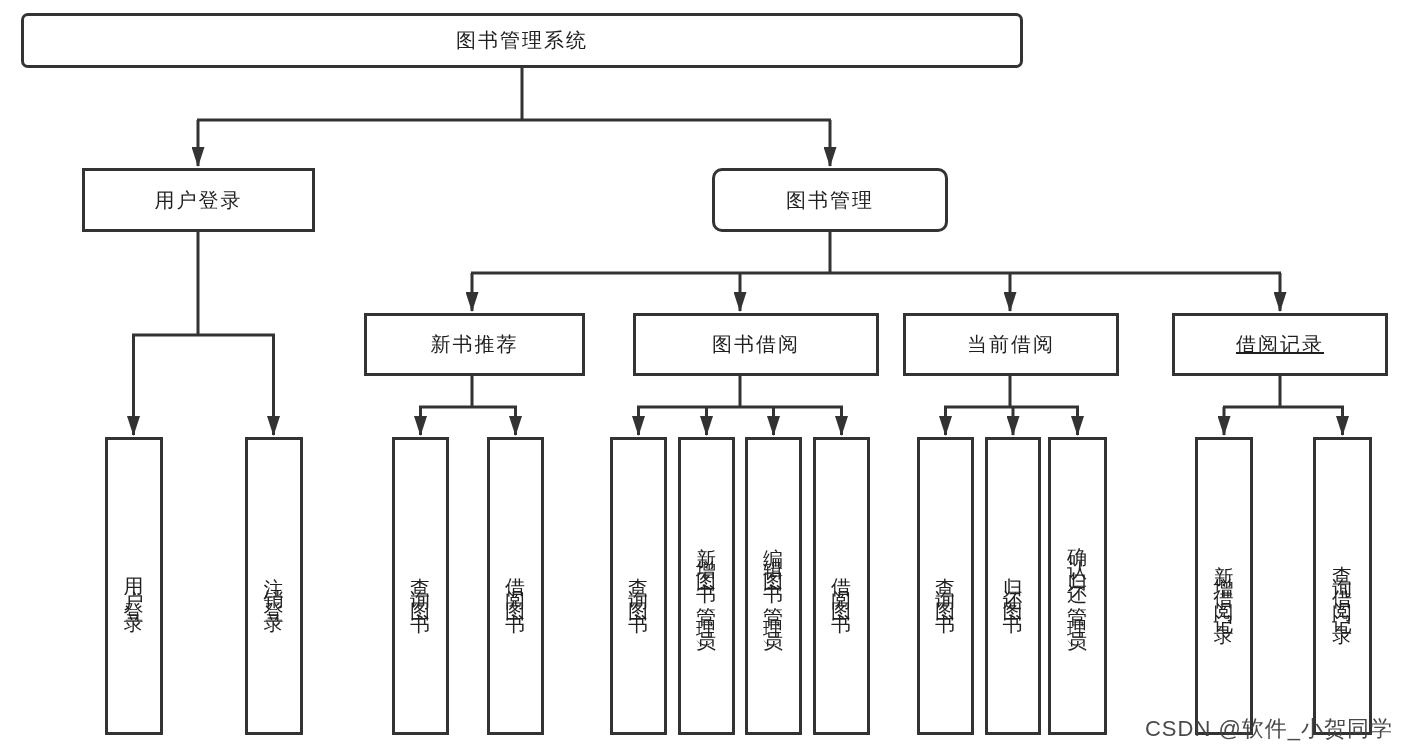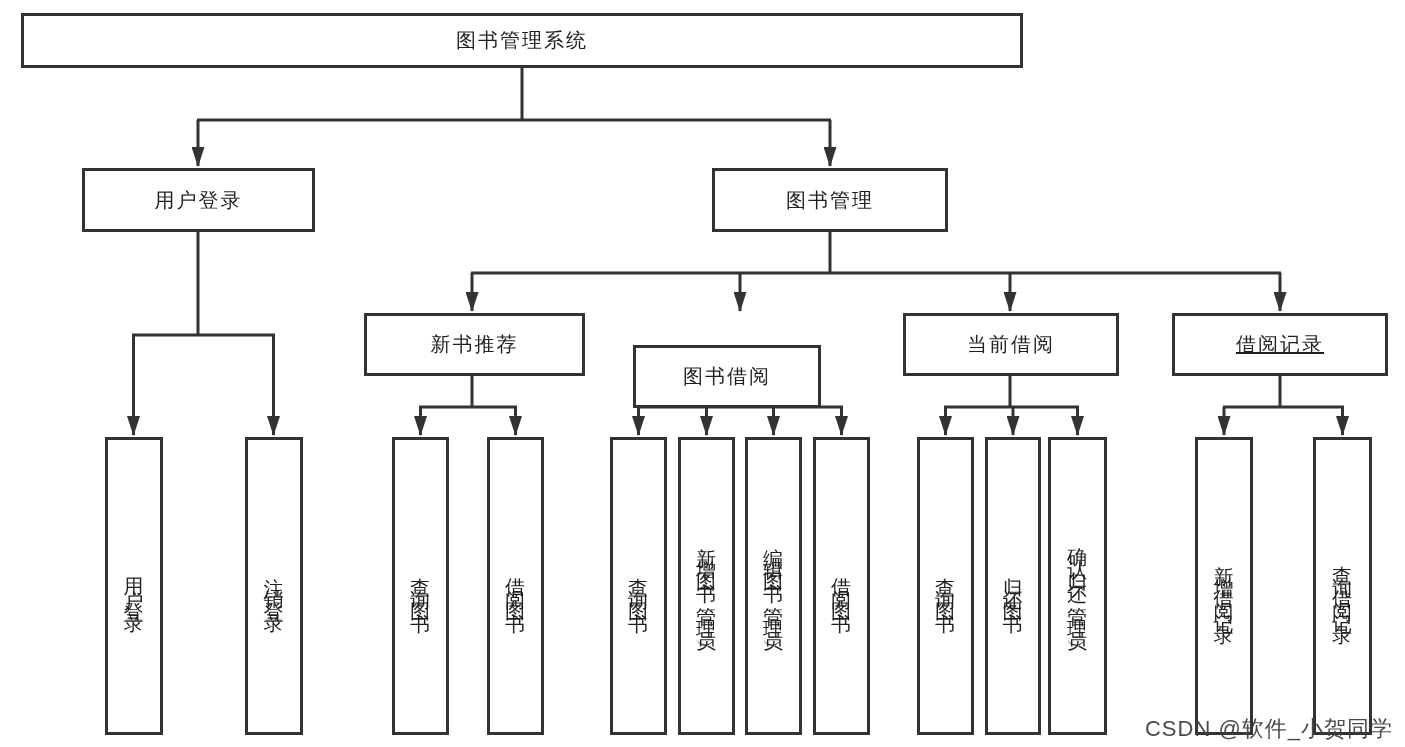--- a/index.html
+++ b/index.html
@@ -102,27 +102,27 @@
       <line x1="1013" y1="407" x2="1013" y2="435" marker-end="url(#arrow)"></line>
       <line x1="1077.5" y1="407" x2="1077.5" y2="435" marker-end="url(#arrow)"></line>
 
       <line x1="1280" y1="376" x2="1280" y2="407"></line>
       <line x1="1223" y1="407" x2="1344" y2="407"></line>
       <line x1="1224" y1="407" x2="1224" y2="435" marker-end="url(#arrow)"></line>
       <line x1="1342.5" y1="407" x2="1342.5" y2="435" marker-end="url(#arrow)"></line>
     </g>
   </svg>
 
-  <div class="node" style="left:21px; top:13px; width:1002px; height:55px;">图书管理系统</div>
+  <div class="node" style="left:21px; top:13px; width:1002px; height:55px;border-radius:7px;">图书管理系统</div>
 
   <div class="node" style="left:82px; top:168px; width:233px; height:64px;">用户登录</div>
-  <div class="node" style="left:712px; top:168px; width:236px; height:64px;">图书管理</div>
+  <div class="node" style="left:712px; top:168px; width:236px; height:64px;border-radius:10px;">图书管理</div>
 
   <div class="node" style="left:364px; top:313px; width:221px; height:63px;">新书推荐</div>
-  <div class="node" style="left:633px; top:313px; width:188px; height:63px;margin-top:32px;">图书借阅</div>
+  <div class="node" style="left:633px; top:313px; width:246px; height:63px;">图书借阅</div>
   <div class="node" style="left:903px; top:313px; width:216px; height:63px;text-align:center;">当前借阅</div>
   <div class="node" style="left:1172px; top:313px; width:216px; height:63px;text-decoration:underline;">借阅记录</div>
 
   <div class="node leaf" style="left:105px; top:437px; width:58px; height:298px;">用户登录</div>
   <div class="node leaf" style="left:245px; top:437px; width:58px; height:298px;">注销登录</div>
 
   <div class="node leaf" style="left:392px; top:437px; width:57px; height:298px;">查询图书</div>
   <div class="node leaf" style="left:487px; top:437px; width:57px; height:298px;">借阅图书</div>
 
   <div class="node leaf" style="left:610px; top:437px; width:57px; height:298px;">查询图书</div>

